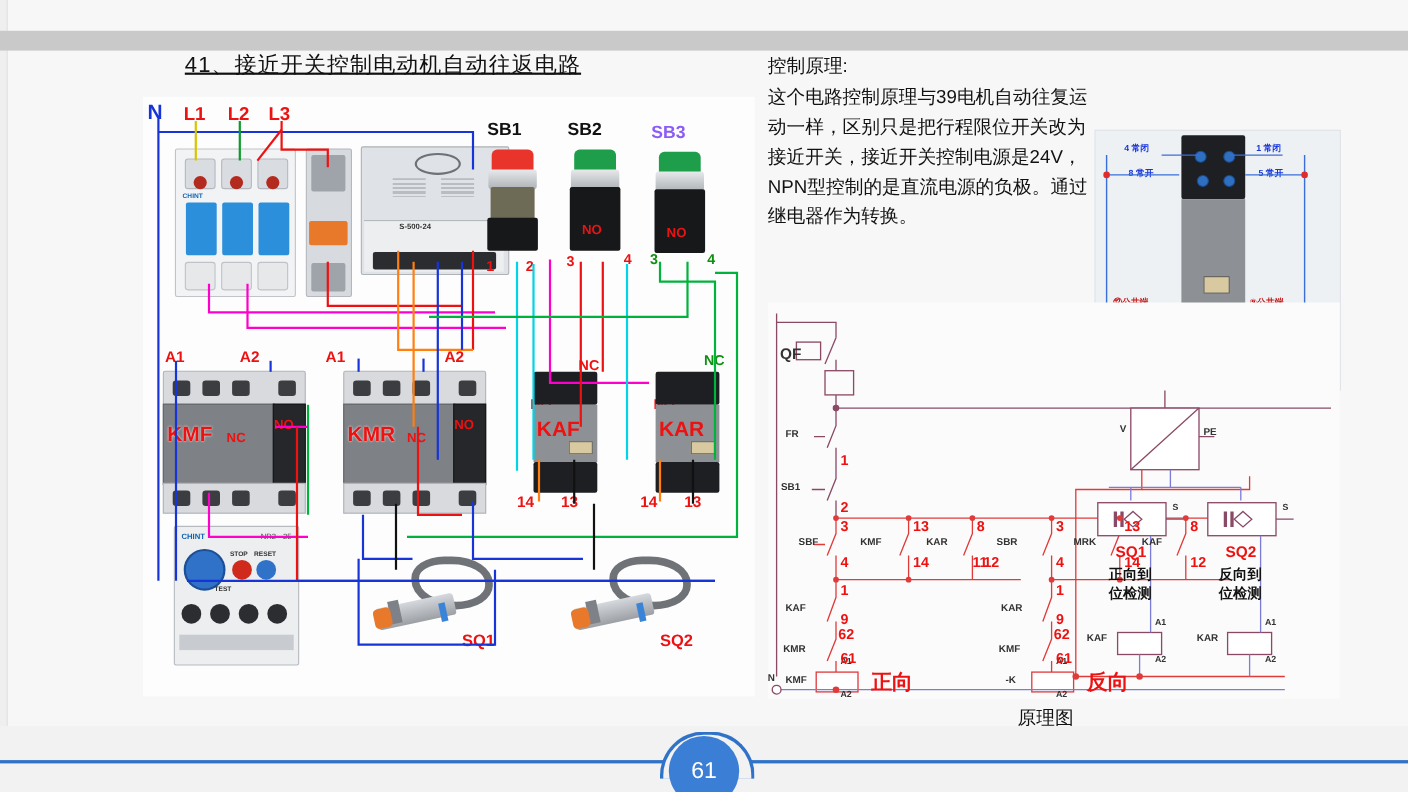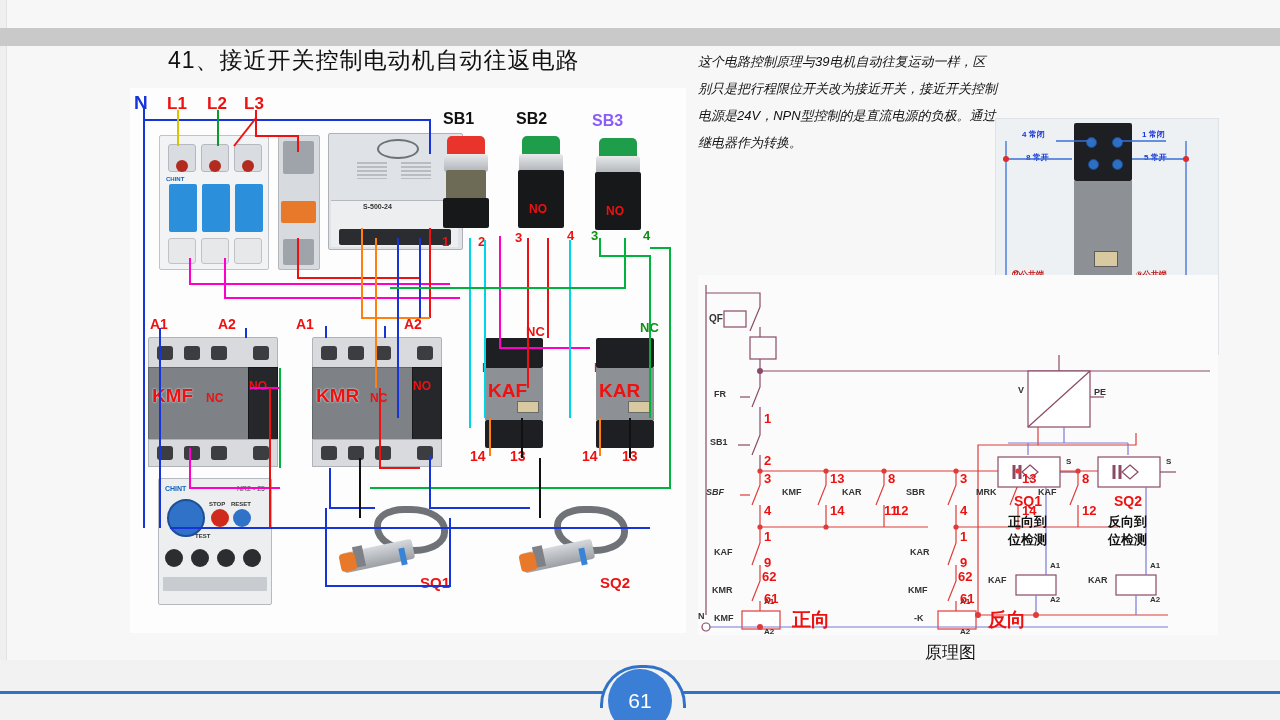--- a/index.html
+++ b/index.html
@@ -8,21 +8,21 @@
   .stage{position:relative;width:1280px;height:720px;background:#f7f7f7;}
   .topband{position:absolute;left:0;top:28px;width:1280px;height:18px;background:#c9c9c9;}
   .leftrail{position:absolute;left:0;top:0;width:6px;height:660px;background:#efefef;border-right:1px solid #e2e2e2;}
 
   
   .chapter{position:absolute;right:63px;top:0;width:157px;height:92px;background:#2f72c8;color:#fff;
            text-align:center;box-shadow:0 0 0 1px #2f72c8;}
   .chapter .c1{font-size:17px;letter-spacing:2px;padding-top:13px;}
   .chapter .c2{font-size:20px;font-weight:bold;letter-spacing:1px;padding-top:12px;}
 
-  .title{position:absolute;left:168px;top:45px;font-size:23px;color:#111;letter-spacing:1px;}
+  .title{position:absolute;left:168px;top:45px;font-size:20px;color:#111;letter-spacing:1px;text-decoration:underline;}
 
   
   .photo{position:absolute;left:130px;top:88px;width:556px;height:545px;background:#fdfdfd;}
   .lbl{position:absolute;font-weight:bold;}
   .red{color:#ee1111;}
   .blue{color:#1634d8;}
   .grn{color:#109010;}
 
   
   .dev{position:absolute;}
@@ -83,21 +83,21 @@
   .prox{position:absolute;width:110px;height:80px;}
   .prox-cable{position:absolute;left:34px;top:0;width:60px;height:34px;border:7px solid #6f7378;border-radius:40% 50% 45% 55%;}
   .prox-barrel{position:absolute;left:2px;top:40px;width:72px;height:20px;background:linear-gradient(#d5d8dc,#9ca0a5);border-radius:3px;transform:rotate(-12deg);}
   .prox-face{position:absolute;left:0px;top:47px;width:16px;height:18px;background:#e8792a;border-radius:4px;transform:rotate(-12deg);}
   .prox-nut{position:absolute;left:14px;top:40px;width:10px;height:21px;background:#7e8288;transform:rotate(-12deg);}
   .prox-blue{position:absolute;left:60px;top:42px;width:6px;height:17px;background:#3a84d8;transform:rotate(-12deg);}
 
   
   .explain{position:absolute;left:698px;top:48px;width:300px;}
   .explain .h1{font-size:17px;color:#111;margin-bottom:4px;}
-  .explain p{font-size:13px;color:#111;line-height:27px;margin:0;font-style:italic;}
+  .explain p{font-size:17px;color:#111;line-height:27px;margin:0;}
 
   
   .relaypanel{position:absolute;left:995px;top:118px;width:222px;height:235px;background:#eef1f4;border:1px solid #dfe3e7;}
   .rp-body{position:absolute;left:78px;top:4px;width:58px;height:210px;}
   .rp-t{position:absolute;left:0;top:0;width:58px;height:58px;background:#1d1f22;border-radius:2px;}
   .rp-m{position:absolute;left:0;top:58px;width:58px;height:95px;background:#8d9195;}
   .rp-b{position:absolute;left:0;top:153px;width:58px;height:55px;background:#1d1f22;border-radius:2px;}
   .rp-led{position:absolute;left:18px;top:205px;width:22px;height:12px;background:#d7342a;border-radius:0 0 8px 8px;}
   .rp-win{position:absolute;left:20px;top:70px;width:22px;height:14px;background:#d9c9a0;border:1px solid #5c5c5c;}
   .rp-lab{position:absolute;font-size:8px;font-weight:bold;color:#c01414;}
@@ -352,20 +352,21 @@
         <path d="M410 370 L410 430" stroke="#111"></path>
         <path d="M196 420 L196 498 L320 498 L320 430" stroke="#1634d8"></path>
         <path d="M140 300 L140 440 L520 440" stroke="#ee1111"></path>
         <path d="M40 440 L520 440" stroke="#1634d8"></path>
       </g>
     </svg>
   </div>
 
 
   <div class="explain">
+    <div class="h1">控制原理:</div>
     <p>这个电路控制原理与39电机自动往复运动一样，区别只是把行程限位开关改为接近开关，接近开关控制电源是24V，NPN型控制的是直流电源的负极。通过继电器作为转换。</p>
   </div>
 
   <div class="relaypanel">
     <div class="rp-body">
       <div class="rp-t">
         <div class="rp-screw" style="left:12px;top:14px;"></div>
         <div class="rp-screw" style="left:38px;top:14px;"></div>
         <div class="rp-screw" style="left:14px;top:36px;"></div>
         <div class="rp-screw" style="left:38px;top:36px;"></div>
@@ -503,24 +504,24 @@
           <circle cx="128" cy="252" r="2.6"></circle>
         <circle cx="258" cy="252" r="2.6"></circle>
           <circle cx="320" cy="252" r="2.6"></circle>
         <circle cx="62" cy="96" r="3" fill="#8a4a66"></circle>
         <circle cx="280" cy="340" r="3"></circle>
           <circle cx="338" cy="340" r="3"></circle>
       </g>
       <circle cx="62" cy="352" r="3" fill="#e03b3b"></circle>
     </svg>
 
-    <div class="lbl" style="left:11px;top:38px;font-size:10px;color:#333;">QF</div>
+    <div class="lbl" style="left:11px;top:38px;font-size:14px;color:#333;">QF</div>
     <div class="lbl" style="left:16px;top:114px;font-size:9px;color:#333;">FR</div>
     <div class="lbl" style="left:12px;top:162px;font-size:9px;color:#333;">SB1</div>
-    <div class="lbl" style="left:8px;top:212px;font-size:9px;color:#333;font-style:italic;">SBF</div>
+    <div class="lbl" style="left:28px;top:212px;font-size:9px;color:#333;">SBF</div>
     <div class="lbl" style="left:208px;top:212px;font-size:9px;color:#333;">SBR</div>
     <div class="lbl" style="left:84px;top:212px;font-size:9px;color:#333;">KMF</div>
     <div class="lbl" style="left:144px;top:212px;font-size:9px;color:#333;">KAR</div>
     <div class="lbl" style="left:278px;top:212px;font-size:9px;color:#333;">MRK</div>
     <div class="lbl" style="left:340px;top:212px;font-size:9px;color:#333;">KAF</div>
     <div class="lbl" style="left:16px;top:272px;font-size:9px;color:#333;">KAF</div>
     <div class="lbl" style="left:14px;top:310px;font-size:9px;color:#333;">KMR</div>
     <div class="lbl" style="left:212px;top:272px;font-size:9px;color:#333;">KAR</div>
     <div class="lbl" style="left:210px;top:310px;font-size:9px;color:#333;">KMF</div>
     <div class="lbl" style="left:16px;top:338px;font-size:9px;color:#333;">KMF</div>

